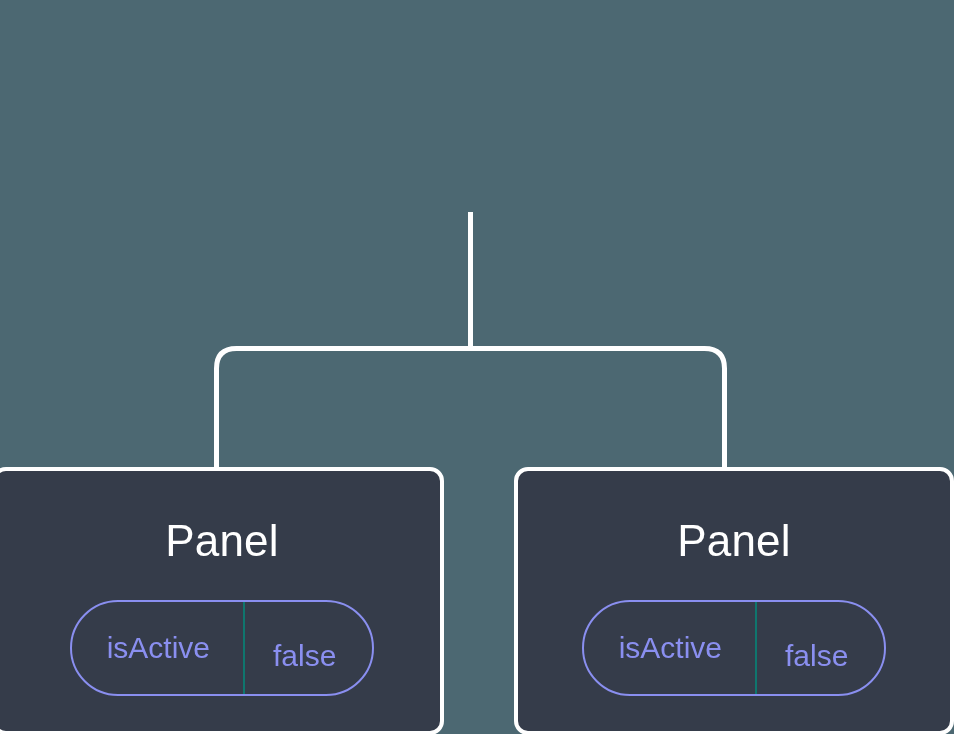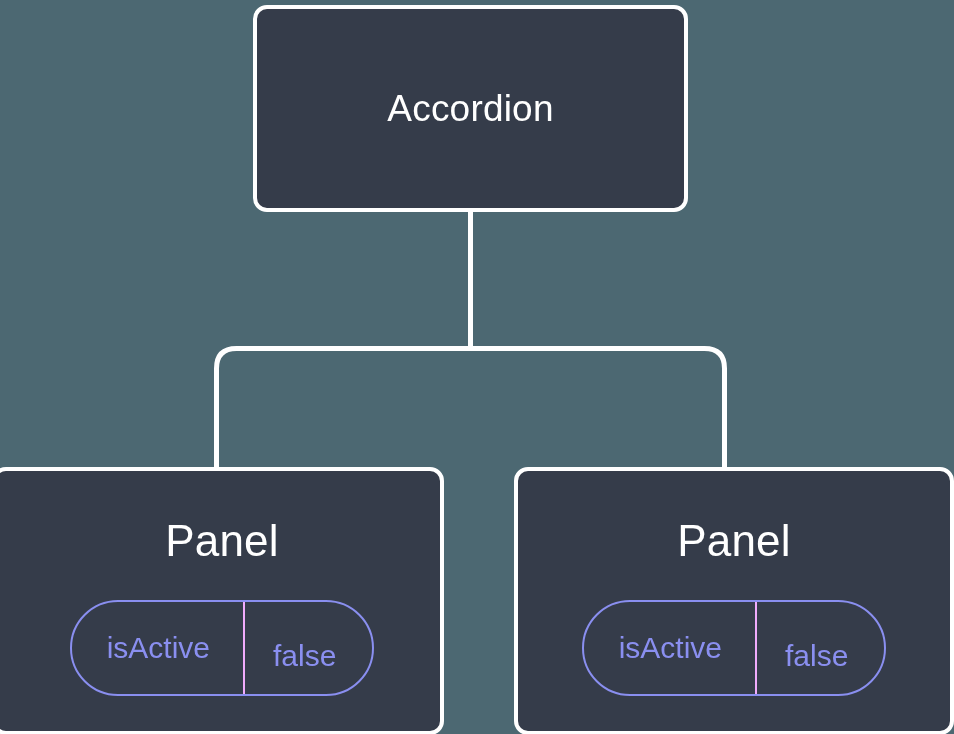--- a/index.html
+++ b/index.html
@@ -111,38 +111,35 @@
     line-height: 1;
     white-space: nowrap;
   }
 
   .prop-key {
     padding: 0 33px 0 35px;
   }
 
   .prop-value {
     padding: 16px 36px 0 28px;
-    border-left: 2px solid #f0abfc;
+    border-left: 2px solid #0f766e;
   }
 </style>
 </head>
 <body>
 
 <div id="canvas">
 
   <svg id="edges" viewBox="0 0 954 734" width="954" height="734" fill="none">
 
     <path d="M470.5 212 L470.5 348.5" stroke="#FFFFFF" stroke-width="5" stroke-linecap="butt"></path>
 
     <path d="M216.5 470 L216.5 368.5 Q216.5 348.5 236.5 348.5 L704.5 348.5 Q724.5 348.5 724.5 368.5 L724.5 470" stroke="#FFFFFF" stroke-width="5" stroke-linecap="butt" stroke-linejoin="round"></path>
   </svg>
 
-  <div class="node" id="node-accordion">
-    <span class="node-title">Accordion</span>
-  </div>
 
   <div class="node" id="node-panel-left">
     <div class="panel-inner">
       <span class="node-title">Panel</span>
       <div class="prop-pill">
         <span class="prop-key">isActive</span>
         <span class="prop-value">false</span>
       </div>
     </div>
   </div>

